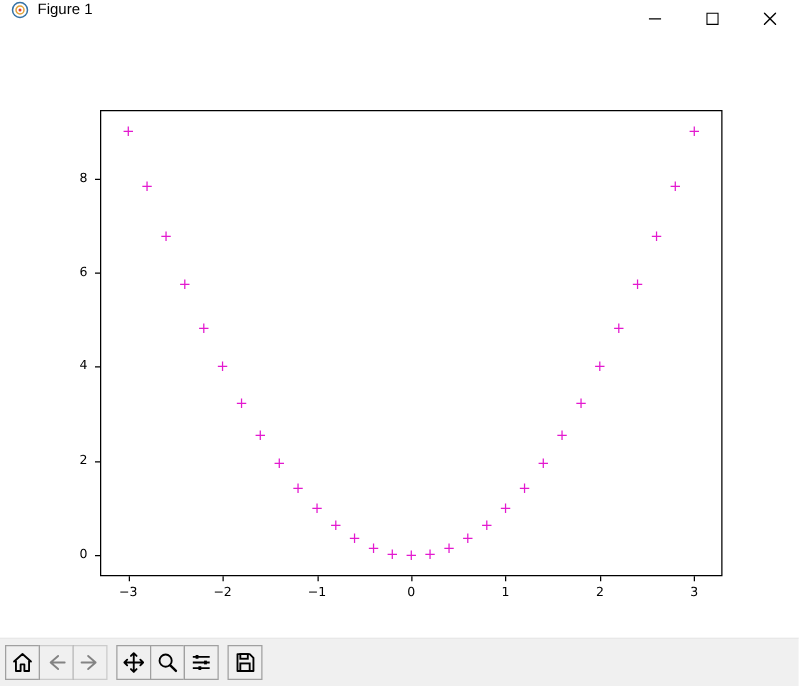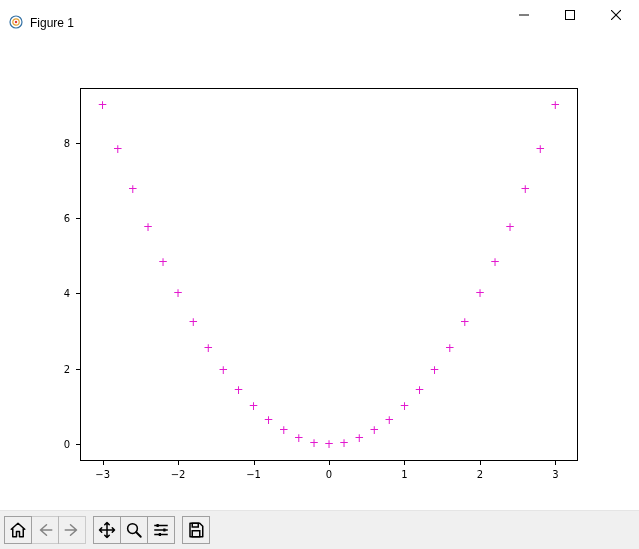--- a/index.html
+++ b/index.html
@@ -16,21 +16,21 @@
     width: 639px;
     height: 549px;
     display: flex;
     flex-direction: column;
     background: #ffffff;
   }
   
   .titlebar {
     height: 30px;
     display: flex;
-    align-items: flex-end;
+    align-items: flex-start;
     padding: 0 0 0 8px;
     background: #ffffff;
     flex: 0 0 auto;
   }
   .titlebar .app-icon {
     width: 16px;
     height: 16px;
     margin-right: 6px;
     display: flex;
     align-items: center;

